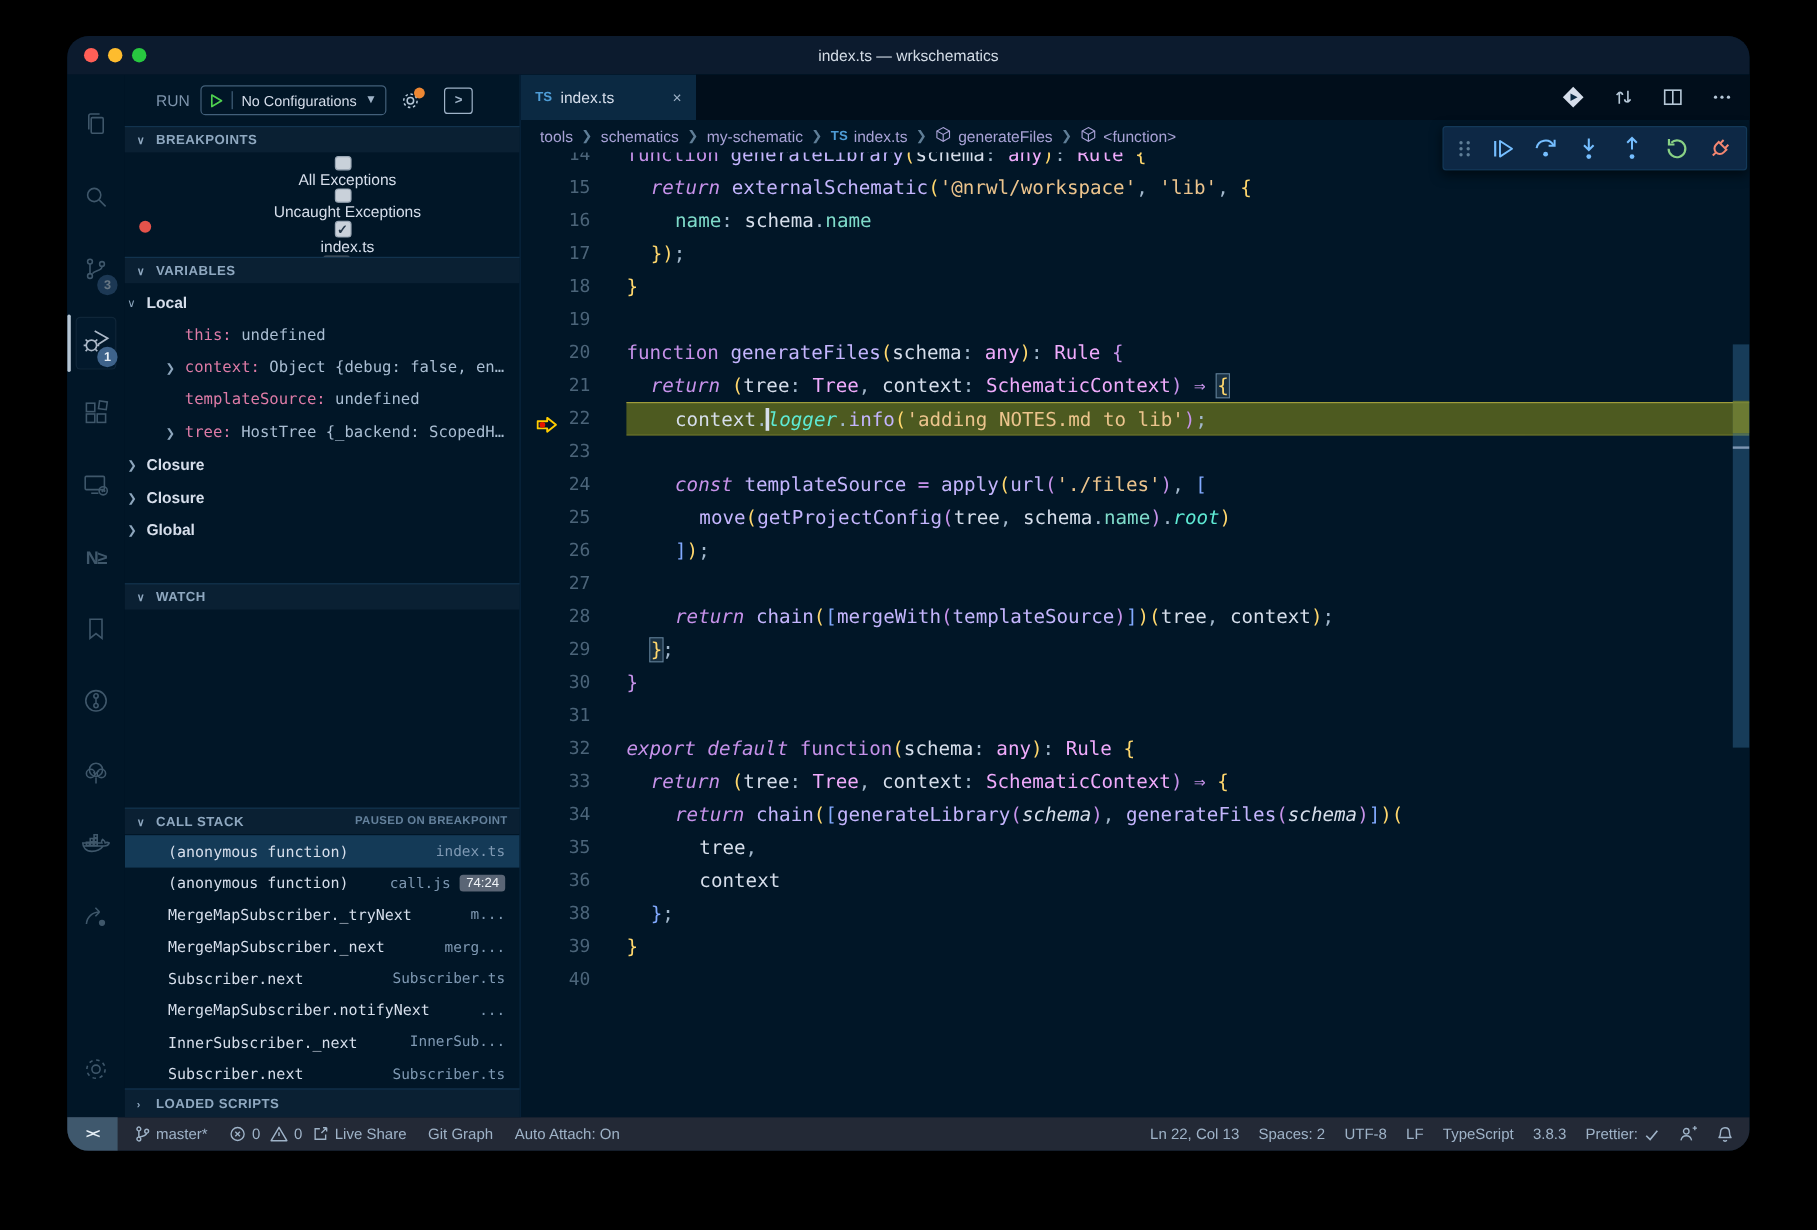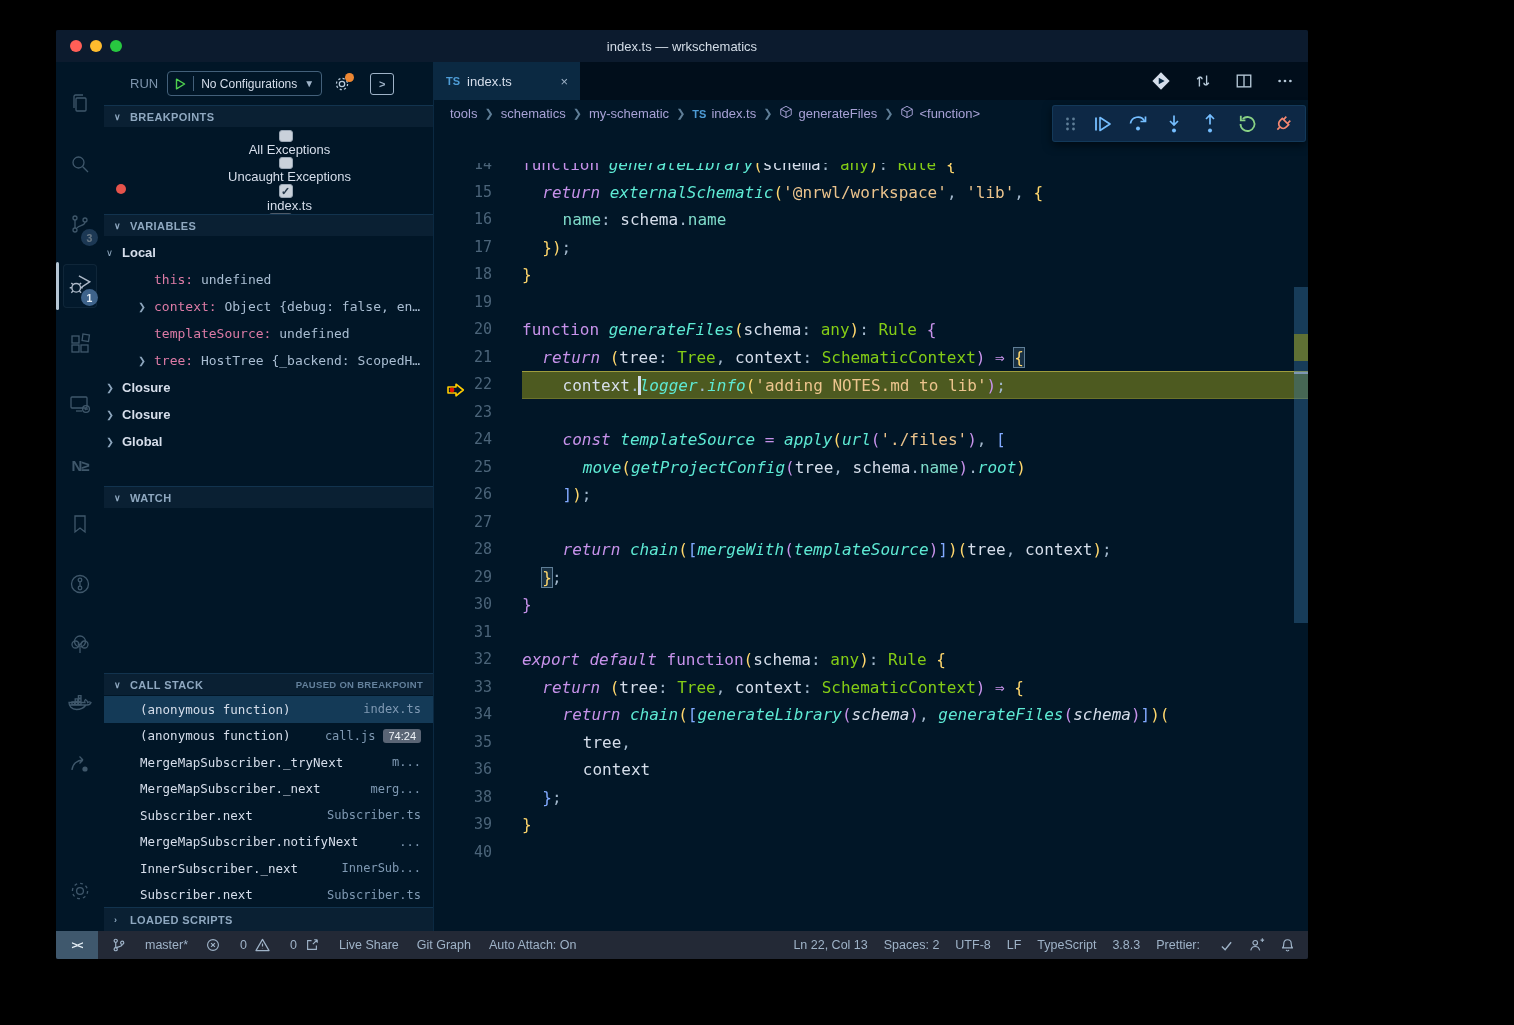--- a/index.html
+++ b/index.html
@@ -1,18 +1,18 @@
 <!DOCTYPE html>
 <html><head>
 <meta charset="utf-8">
 <style>
   html,body{margin:0;padding:0;background:#000;width:1514px;height:1025px;overflow:hidden;
     font-family:"Liberation Sans",sans-serif;-webkit-font-smoothing:antialiased;}
-  .window{position:absolute;left:56px;top:30px;width:1252px;height:929px;background:#011627;
-    border-radius:2px;overflow:hidden;box-shadow:0 25px 70px rgba(0,0,0,.7);}
+  .window{position:absolute;left:56px;top:30px;width:1402px;height:929px;background:#011627;
+    border-radius:18px;overflow:hidden;box-shadow:0 25px 70px rgba(0,0,0,.7);}
   
   .titlebar{height:32px;background:#0c1b2e;position:relative;display:flex;align-items:center;justify-content:center;}
   .title{font-size:13px;color:#d3dce6;}
   .lights{position:absolute;left:14px;top:10px;display:flex;gap:8px;}
   .light{width:12px;height:12px;border-radius:50%;}
   .l-close{background:#ff5f57}.l-min{background:#febc2e}.l-max{background:#28c840}
   
   .main{display:flex;height:869px;}
   
   .activitybar{width:48px;background:#011627;display:flex;flex-direction:column;align-items:center;padding-top:14px;box-sizing:border-box;}
@@ -69,32 +69,32 @@
   .tab{width:146px;background:#0b2942;display:flex;align-items:center;padding:0 12px;box-sizing:border-box;gap:7px;}
   .ts-ico{color:#4e9cd6;font-weight:700;font-size:11px;}
   .tab-label{font-size:13px;color:#d6deeb;flex:1;}
   .tab-close{color:#9fb3c8;font-size:13px;}
   .tab-actions{position:absolute;right:14px;top:0;height:38px;display:flex;align-items:center;gap:23px;}
   .tab-actions svg{display:block;}
   .breadcrumbs{height:27px;display:flex;align-items:center;gap:7px;padding-left:16px;font-size:13px;color:#a8a2d6;}
   .bc-sep{color:#5f7e97;font-size:11px;}
   .bc-item{display:flex;align-items:center;gap:5px;}
   
-  .code{position:absolute;left:0;right:0;top:65px;bottom:0;overflow:hidden;margin-top:36px;}
+  .code{position:absolute;left:0;right:0;top:65px;bottom:0;overflow:hidden;}
   .code-in{margin-top:-12px;}
   .cl{height:27.5px;position:relative;font-family:"DejaVu Sans Mono",monospace;font-size:16px;line-height:27.5px;white-space:pre;}
   .cl .num{position:absolute;left:0;width:58px;text-align:right;color:#4b6479;font-size:15px;}
   .cl .body{display:block;margin-left:88px;height:100%;box-sizing:border-box;}
   .cl.exec .body{background:#4d5a20;border-top:1px solid rgba(227,212,85,.55);border-bottom:1px solid rgba(227,212,85,.2);}
   .cl .glyph{position:absolute;left:13px;top:7px;}
   .iw{display:inline-block;width:2ch;border-left:1px solid rgba(99,139,171,.22);}
   .t-kw{color:#c792ea;font-style:italic;}
   .t-kwu{color:#c792ea;}
-  .t-fn{color:#5eead4;font-style:italic;}
-  .t-ty{color:#84cc16;}
+  .t-fn{color:#c4b5fd;}
+  .t-ty{color:#f0abfc;}
   .t-str{color:#ecc48d;}
   .t-id{color:#d6deeb;}
   .t-idi{color:#d6deeb;font-style:italic;}
   .t-pr{color:#7fdbca;}
   .t-pri{color:#5eead4;font-style:italic;}
   .t-pn{color:#a3b8cc;}
   .t-y{color:#ffd76d;}
   .t-m{color:#c792ea;}
   .t-b{color:#82aaff;}
   .t-yb{color:#ffd76d;outline:1px solid #5f7e97;background:rgba(95,126,151,.25);}
@@ -106,21 +106,21 @@
   
   .scrollbar{position:absolute;top:38px;right:0;width:14px;bottom:0;}
   .sb-slider{position:absolute;left:0;right:0;top:187px;height:336px;background:rgba(60,124,171,.38);}
   .sb-exec{position:absolute;left:0;right:0;top:234px;height:27px;background:rgba(120,130,40,.75);}
   .sb-cur{position:absolute;left:0;right:0;top:272px;height:2px;background:#7e97b3;}
   
   .statusbar{height:28px;background:#232936;display:flex;align-items:center;color:#9fb3c8;font-size:12.5px;}
   .sb-left,.sb-right{display:flex;align-items:center;height:100%;}
   .sb-left{flex:1;}
   .sb-right{padding-right:14px;gap:16px;}
-  .sb-item{display:flex;align-items:center;gap:20px;margin-right:18px;white-space:nowrap;}
+  .sb-item{display:flex;align-items:center;gap:5px;margin-right:18px;white-space:nowrap;}
   .sb-right .sb-item{margin:0;align-items:flex-end;}
   .remote{width:42px;height:100%;background:#3f586d;display:flex;align-items:center;justify-content:center;
     color:#e8f1f8;font-weight:700;font-size:11px;letter-spacing:-1px;margin-right:14px;}
   .sb-item svg{display:block;}
 </style>
 </head>
 <body>
 
 <div class="window">
   <div class="titlebar">

